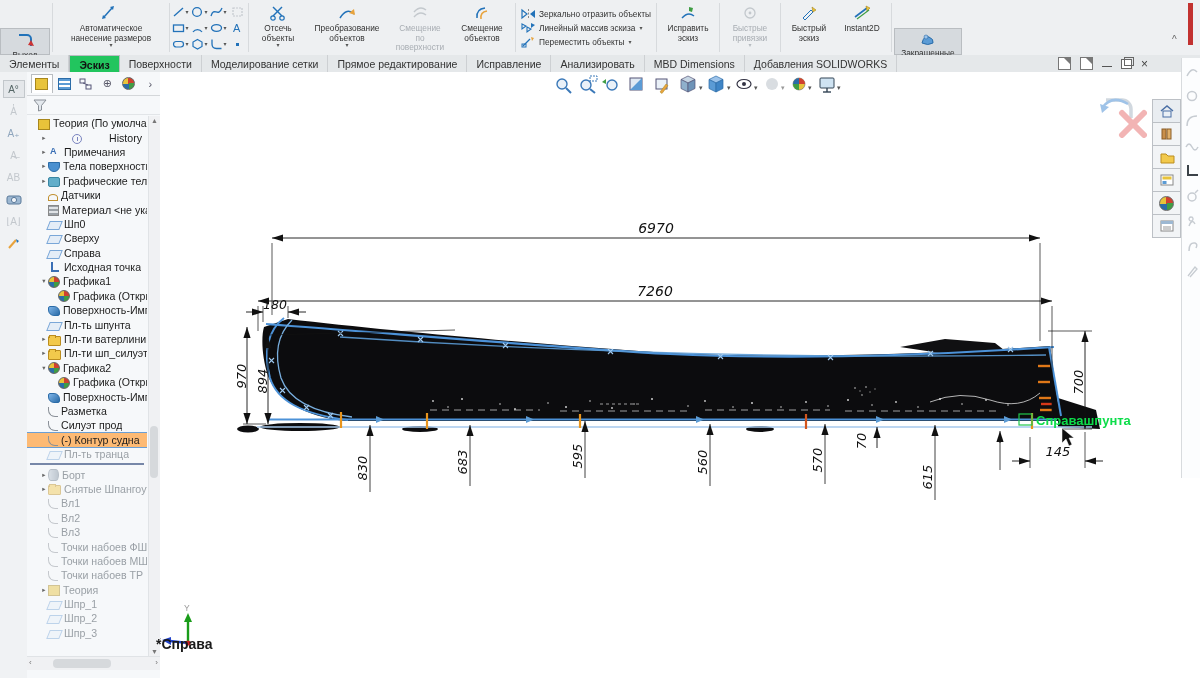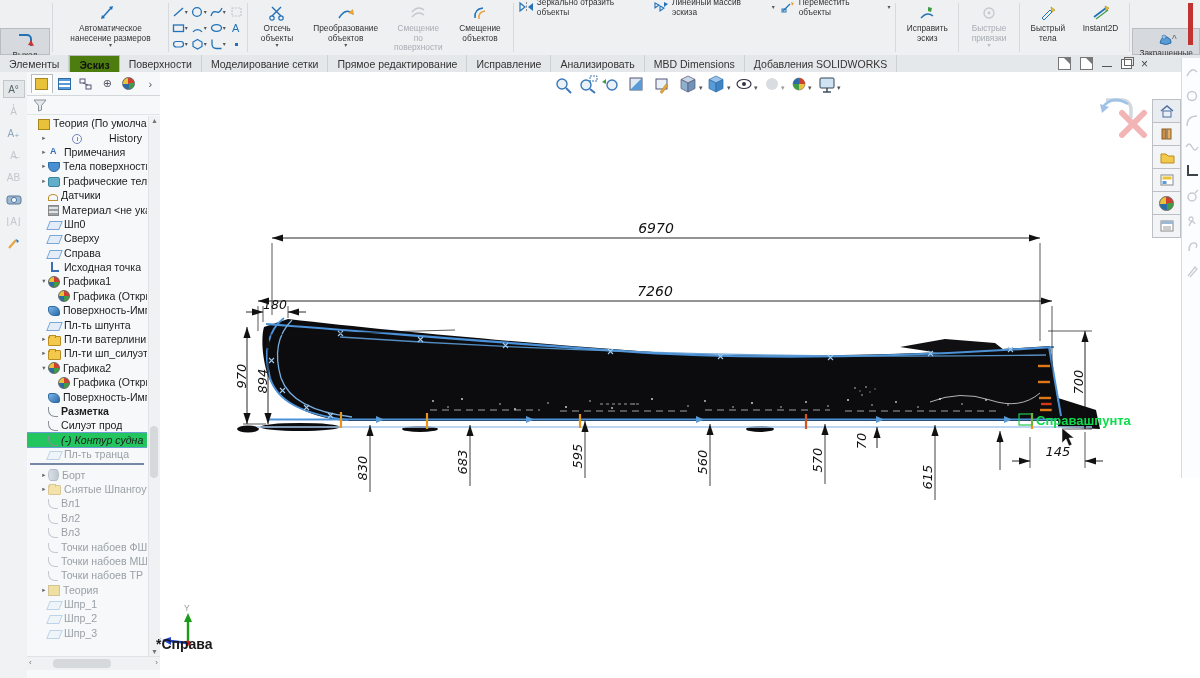--- a/index.html
+++ b/index.html
@@ -9,32 +9,32 @@
   #ribbon{position:absolute;left:0;top:0;width:1200px;height:55px;background:#eef0f2;
           border-bottom:1px solid #d4d7da;display:flex;align-items:stretch;}
   .vsep{width:1px;background:#d7dadd;margin:3px 2px;}
   .rbtn{display:flex;flex-direction:column;align-items:center;justify-content:flex-start;
         padding:3px 5px 1px;font-size:8.3px;line-height:1.15;color:#333;text-align:center;cursor:default;}
   .rbtn .ric{height:20px;display:flex;align-items:center;justify-content:center;margin-bottom:1px;}
   .rbtn.pressed{background:#d6dade;border:1px solid #b9bdc1;margin-top:28px;}
   .rbtn.dim,.rrow.dim{color:#a8adb3;}
   .caret{font-size:6px;color:#555;line-height:4px;}
   .dim .caret{color:#b6bbc0;}
-  .rcol{display:flex;flex-direction:row;justify-content:center;}
+  .rcol{display:flex;flex-direction:column;justify-content:center;}
   .rrow{display:flex;align-items:center;font-size:8.3px;color:#333;height:14px;padding:0 3px;}
   .rrow .ric{width:15px;height:12px;margin-right:3px;display:flex;align-items:center;}
   .sgrid{display:grid;grid-template-columns:repeat(4,17px);grid-auto-rows:16px;align-content:center;column-gap:2px;}
   .scell{display:flex;align-items:center;justify-content:center;}
   #collapse-ribbon{position:absolute;left:1172px;top:34px;font-size:10px;color:#666;}
   #red-stripe{position:absolute;left:1188px;top:3px;width:5px;height:42px;background:#c23230;}
   
   #tabsbar{position:absolute;left:0;top:55px;width:1200px;height:17px;background:#e5e8ea;
            border-bottom:1px solid #c9ccCF;display:flex;align-items:stretch;font-size:10.5px;}
   .tab{padding:1px 9px 0;border-right:1px solid #cdd0d3;display:flex;align-items:center;color:#333;}
-  .tab.active{background:#4d7c0f;font-weight:bold;border:1px solid #b9bdc1;border-bottom:none;color:#111;}
+  .tab.active{background:#22c55e;font-weight:bold;border:1px solid #b9bdc1;border-bottom:none;color:#111;}
   #winctl{margin-left:auto;display:flex;align-items:center;gap:9px;padding-right:52px;color:#555;}
   .wicon{width:11px;height:11px;border:1px solid #777;position:relative;background:#fff;}
   .wicon.fold:after{content:"";position:absolute;right:0;top:0;border:3px solid transparent;
         border-top-color:#777;border-right-color:#777;}
   .wmin{width:10px;height:1px;background:#555;margin-top:6px;}
   .wrest{width:9px;height:8px;border:1px solid #666;position:relative;background:#fff;}
   .wrest:before{content:"";position:absolute;left:2px;top:-3px;width:8px;height:7px;border:1px solid #666;}
   .wclose{font-size:12px;color:#444;line-height:10px;}
   
   #leftstrip{position:absolute;left:0;top:72px;width:27px;height:606px;background:#f0f2f4;
@@ -46,21 +46,21 @@
   #treepanel{position:absolute;left:27px;top:72px;width:133px;height:606px;background:#f6f8fa;
              border-right:1px solid #b9bdc1;overflow:hidden;}
   #ptabs{display:flex;align-items:center;height:23px;border-bottom:1px solid #d4d7da;padding-left:4px;gap:2px;}
   .ptab{width:20px;height:18px;display:flex;align-items:center;justify-content:center;font-size:11px;color:#556;}
   .ptab.active{background:#fff;border:1px solid #b9bdc1;border-bottom:none;}
   #filterrow{height:18px;display:flex;align-items:center;padding-left:6px;border-bottom:1px solid #e2e5e8;}
   #tree{position:absolute;left:0;top:44px;width:120px;bottom:22px;overflow:hidden;}
   .trow{display:flex;align-items:center;height:14.4px;font-size:10.6px;color:#1c1c1c;white-space:nowrap;}
   .trow.gray{color:#9aa0a6;}
   .trow.gray .ti{opacity:.45;}
-  .trow.sel{background:#22c55e;outline:1px solid #6b9fd4;font-style:italic;}
+  .trow.sel{background:#fdba74;outline:1px solid #6b9fd4;}
   .tar{width:8px;font-size:6.5px;color:#666;text-align:center;flex:none;}
   .tlb{overflow:hidden;text-overflow:clip;}
   .ti{width:13px;height:12px;flex:none;margin-right:3px;position:relative;}
   .rollback{height:0;border-top:2px solid #7787a8;margin:2px 3px;}
   
   .i-part{background:#e8c33a;border:1px solid #a8871d;width:10px;height:9px;margin-top:2px;}
   .i-history{border:1.5px solid #7a84c0;border-radius:50%;width:8px;height:8px;margin-top:2px;}
   .i-history:after{content:"";position:absolute;left:4px;top:2px;width:1px;height:4px;background:#7a84c0;}
   .i-annotations:before{content:"A";font-size:9px;font-weight:bold;color:#3a6fb5;position:absolute;left:2px;}
   .i-surface-bodies{background:#4a90d0;border-radius:0 0 6px 6px;width:10px;height:8px;margin-top:2px;border:1px solid #2b6ca8;}
@@ -292,21 +292,21 @@
     <span class="caret">▾</span>
   </div>
   <div class="vsep"></div>
   <div class="rbtn" style="width:42px">
     <span class="ric">
       <svg width="18" height="16">
           <path d="M3,13 L11,5 13,7 5,15 Z" fill="#f0f3f6" stroke="#2272b9"></path>
           <path d="M12,2 l4,3 -3,2 z" fill="#e8c33a" stroke="#a8871d" stroke-width=".6"></path>
         </svg>
     </span>
-    <span>Быстрый тела</span>
+    <span>Быстрый эскиз</span>
   </div>
   <div class="rbtn" style="width:44px">
     <span class="ric">
       <svg width="18" height="16">
           <path d="M2,12 L14,3" stroke="#2272b9" stroke-width="1.6"></path>
           <path d="M13,1 l4,2 -3,3 z" fill="#e8c33a" stroke="#a8871d" stroke-width=".6"></path>
           <line x1="4" y1="14" x2="16" y2="5" stroke="#3f9d44" stroke-width="1.2"></line>
         </svg>
     </span>
     <span>Instant2D</span>
@@ -487,21 +487,21 @@
       <div class="trow" style="padding-left: 23px;">
         <span class="tar"></span>
         <span class="ti i-graphics-open"></span>
         <span class="tlb">Графика (Открыто)</span>
       </div>
       <div class="trow" style="padding-left: 13px;">
         <span class="tar"></span>
         <span class="ti i-surface-import"></span>
         <span class="tlb">Поверхность-Импорти</span>
       </div>
-      <div class="trow" style="padding-left: 13px; font-weight: bold;">
+      <div class="trow" style="padding-left: 13px;">
         <span class="tar"></span>
         <span class="ti i-sketch"></span>
         <span class="tlb">Разметка</span>
       </div>
       <div class="trow" style="padding-left: 13px;">
         <span class="tar"></span>
         <span class="ti i-sketch"></span>
         <span class="tlb">Силуэт прод</span>
       </div>
       <div class="trow sel" style="padding-left: 13px;">

